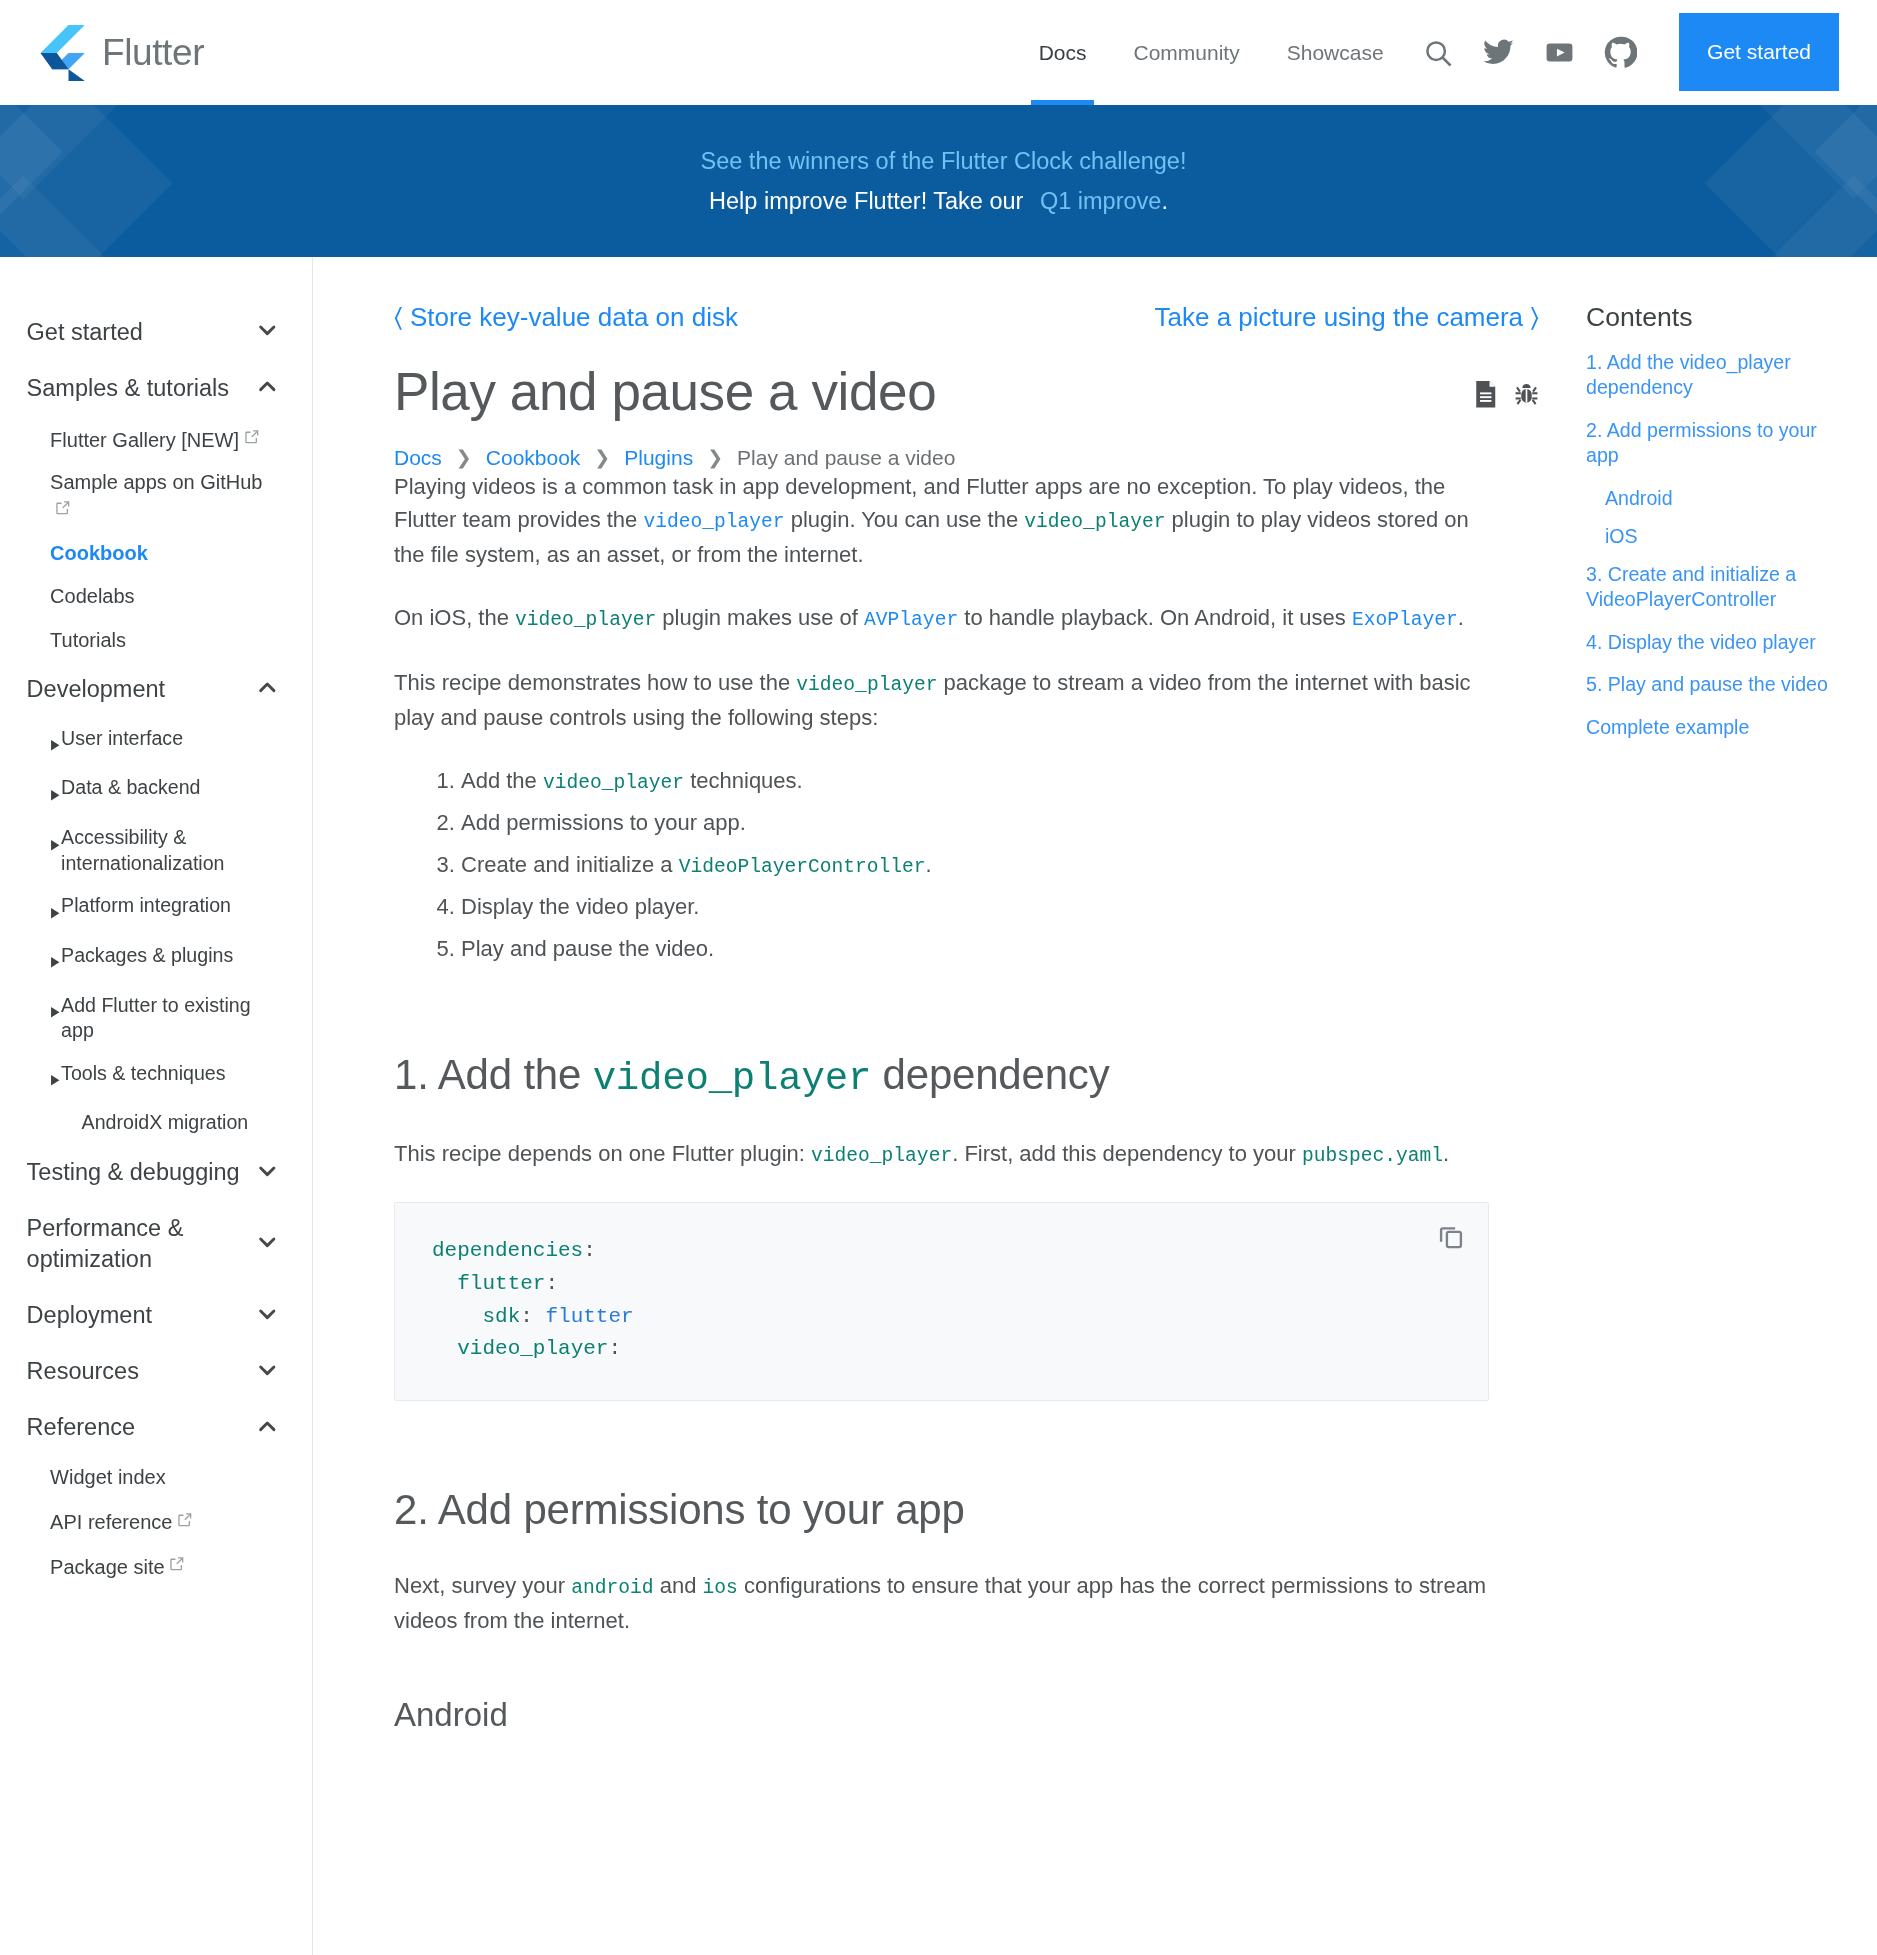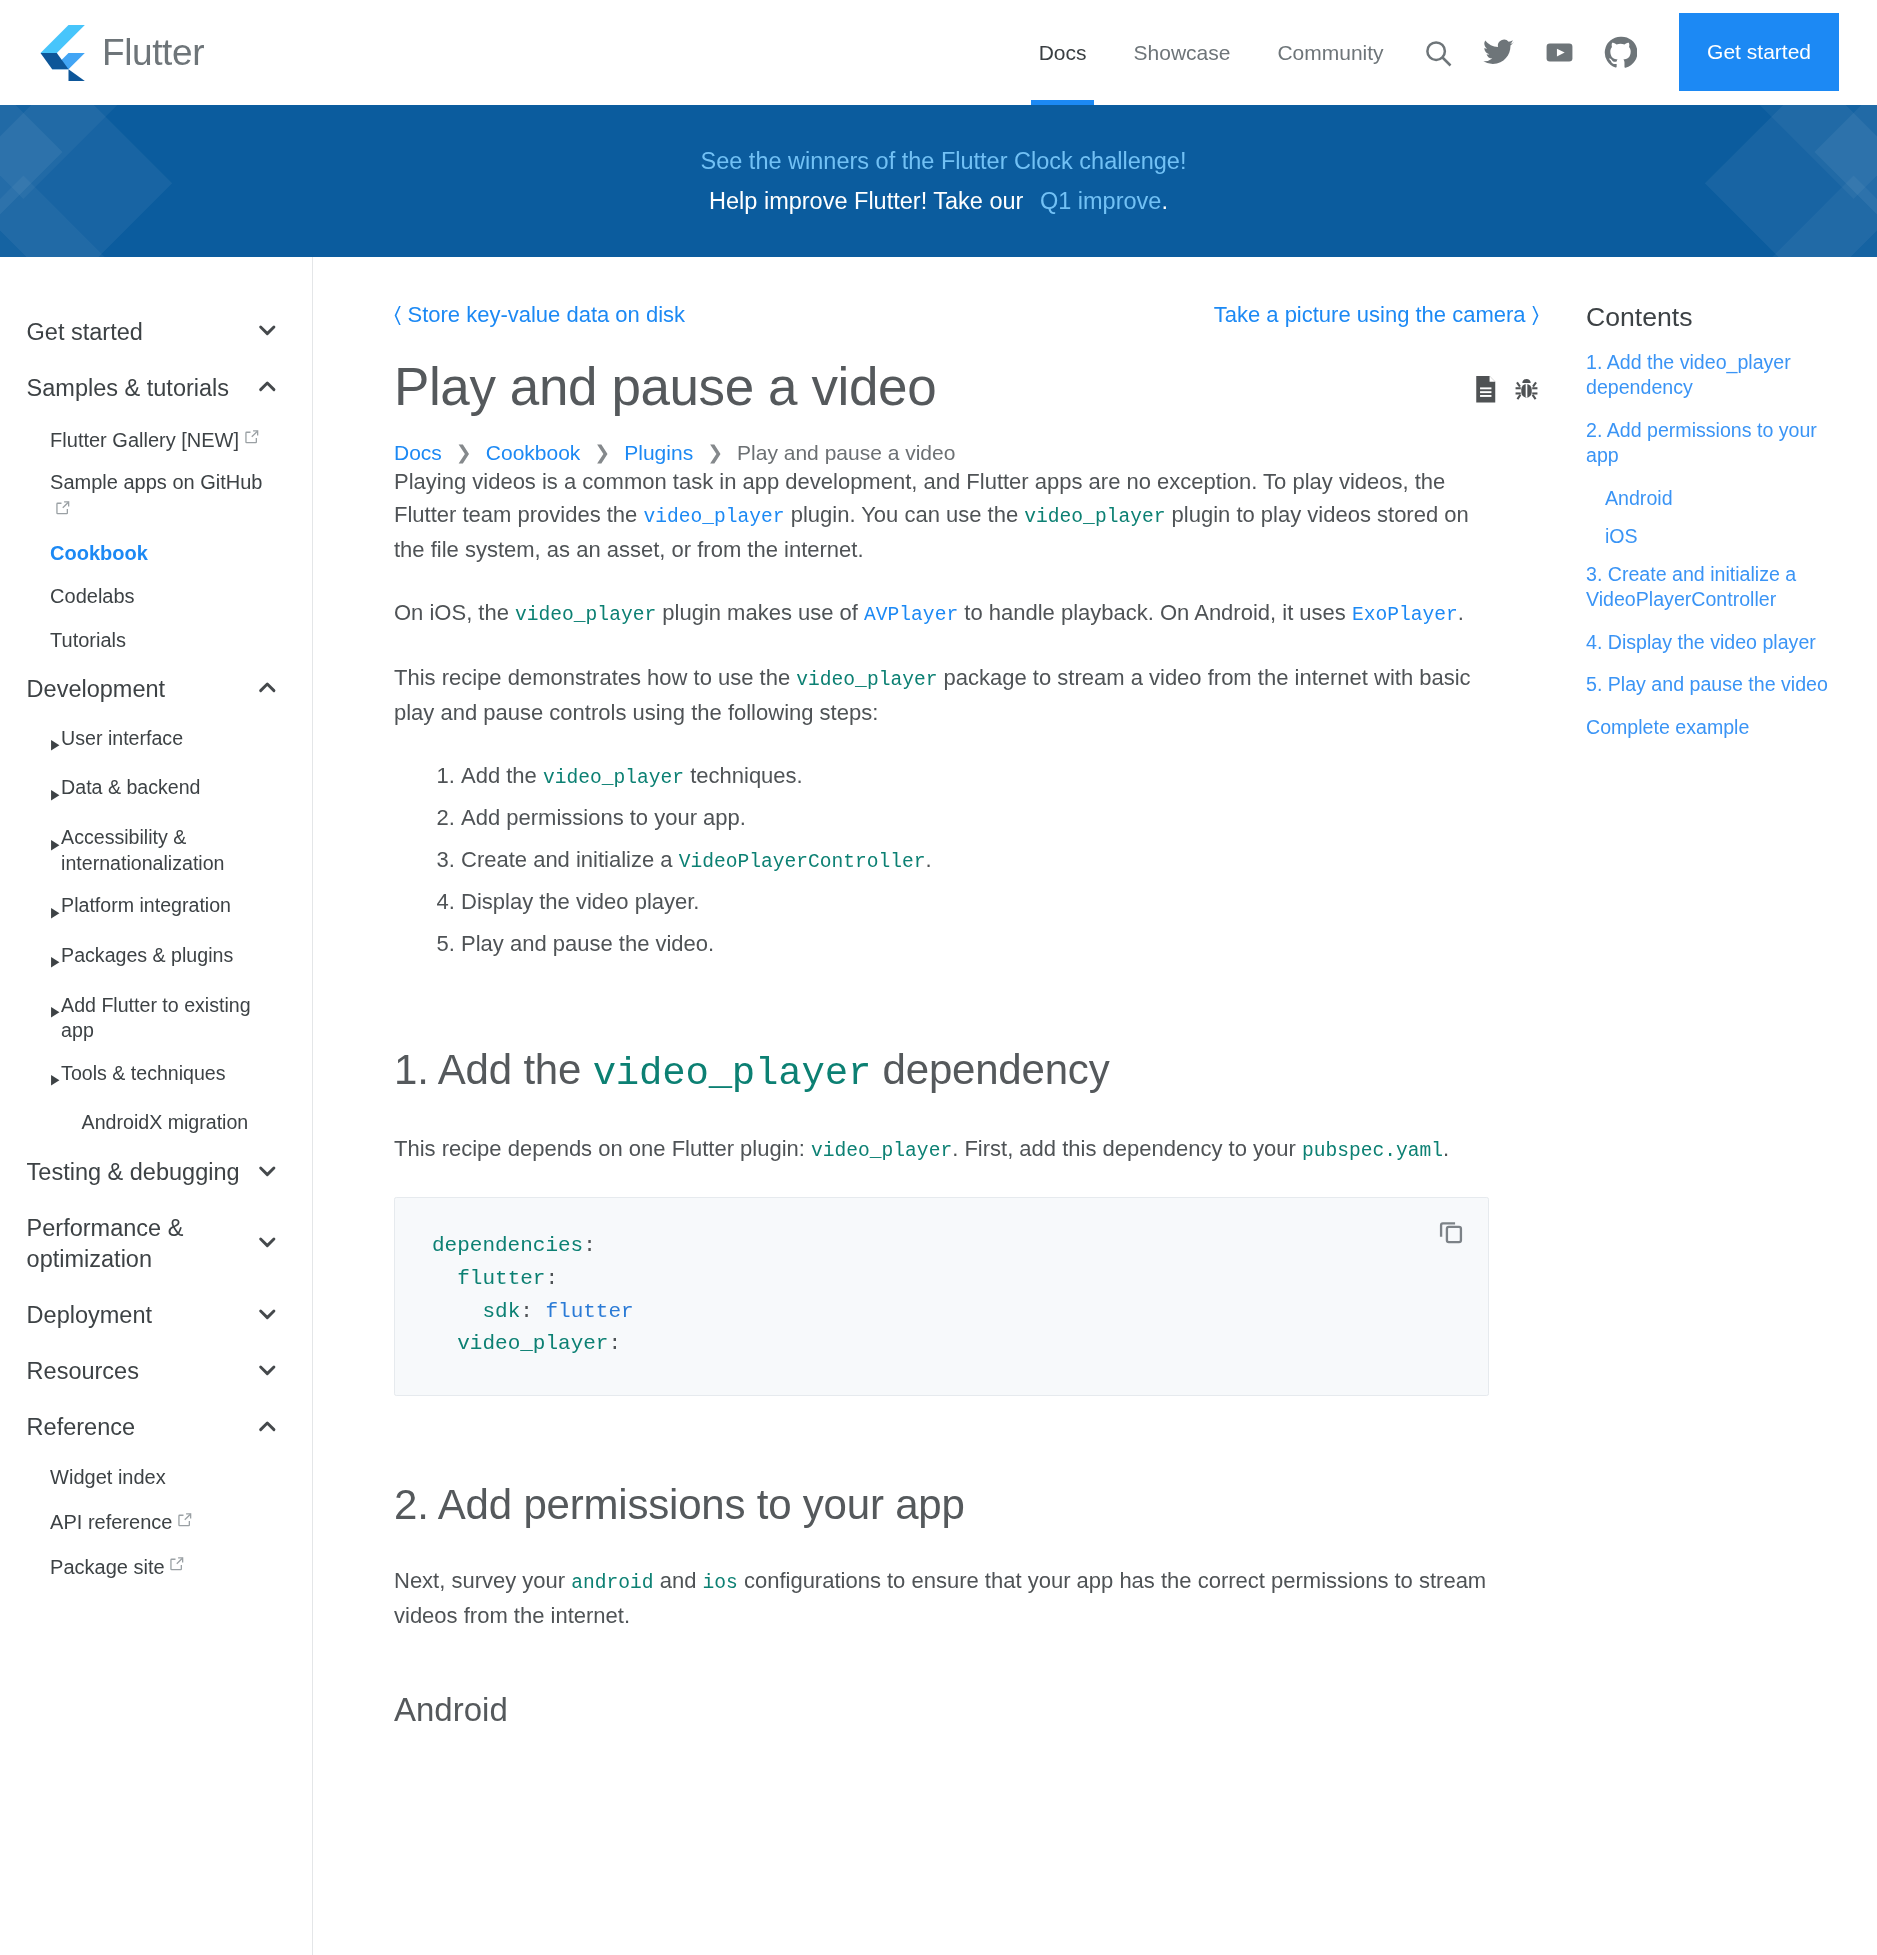--- a/index.html
+++ b/index.html
@@ -165,21 +165,21 @@
   
   .main {
     flex: 1 1 auto;
     padding: 45px 47px 0 81px;
     min-width: 0;
   }
   .pager {
     display: flex;
     justify-content: space-between;
     align-items: center;
-    font-size: 22px;
+    font-size: 26px;
     margin-bottom: 28px;
   }
   .pager a { color: #1c89f4; text-decoration: none; }
   .pager .chevtxt { color: #1c89f4; }
 
   .title-row { display: flex; align-items: flex-start; }
   h1.page-title {
     font-size: 53px;
     font-weight: 400;
     color: #55595c;
@@ -316,22 +316,22 @@
         <polygon points="2,24 16,24 26,38 12,38" fill="#0d5699"></polygon>
         <polygon points="26,38 40,48 26,48" fill="#0d5699"></polygon>
       </svg>
     </span>
     <span class="brand-name">Flutter</span>
   </a>
 
   <div class="nav-right">
     <div class="nav-links">
       <a class="nav-link active" href="#">Docs</a>
+      <a class="nav-link" href="#">Community</a>
       <a class="nav-link" href="#">Showcase</a>
-      <a class="nav-link" href="#">Community</a>
     </div>
 
     <div class="nav-icons">
       <a class="nav-icon" href="#" title="search">
         <svg width="30" height="30" viewBox="0 0 24 24" fill="none" stroke="currentColor" stroke-width="2">
           <circle cx="10.5" cy="10.5" r="7"></circle>
             <line x1="15.6" y1="15.6" x2="22" y2="22"></line>
         </svg>
       </a>
       <a class="nav-icon" href="#" title="twitter">

